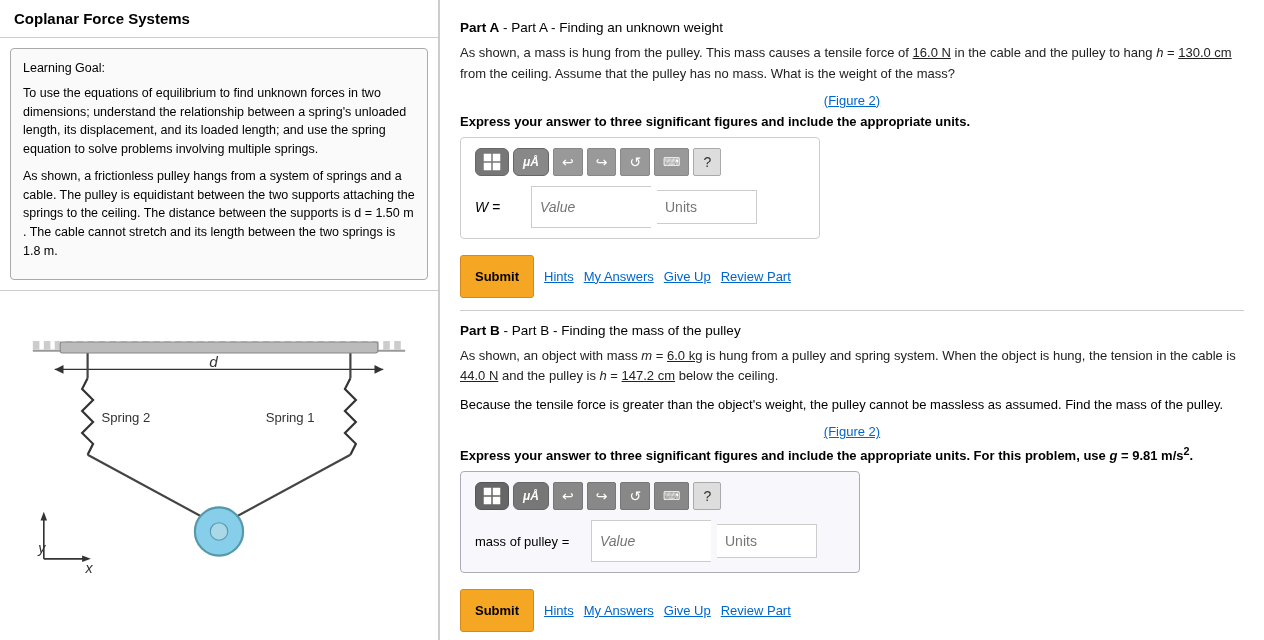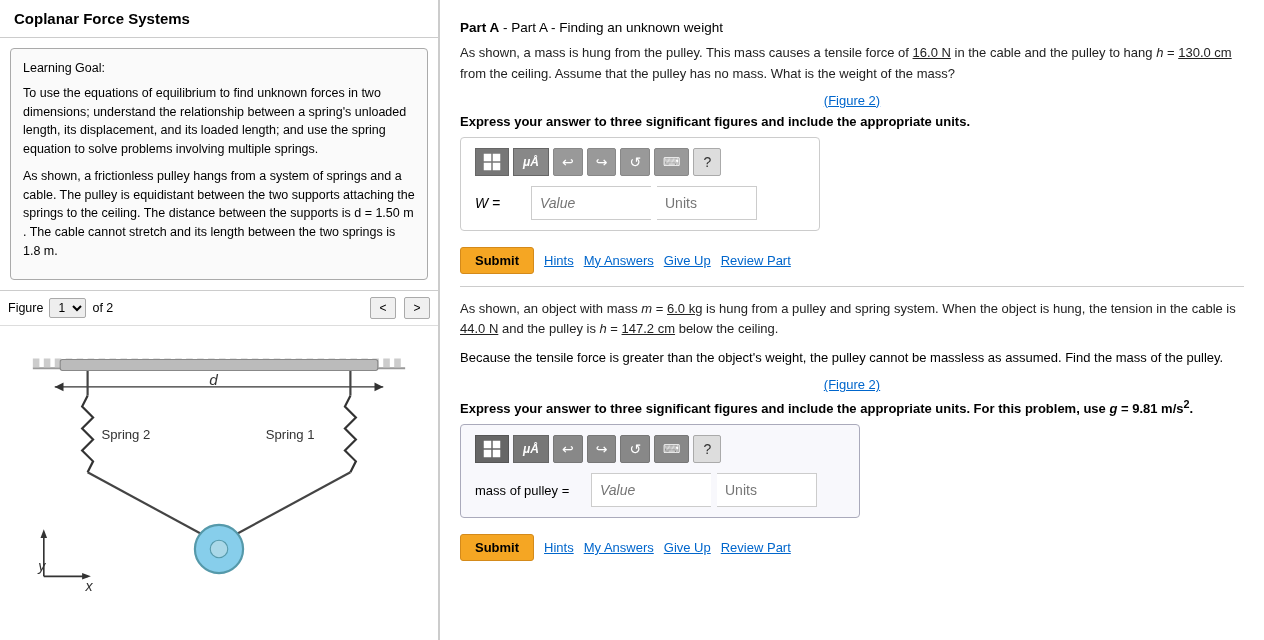--- a/index.html
+++ b/index.html
@@ -146,21 +146,21 @@
       gap: 4px;
       margin-bottom: 10px;
     }
     .toolbar-btn {
       border: 1px solid #888;
       background: #888;
       color: #fff;
       padding: 3px 7px;
       font-size: 12px;
       cursor: pointer;
-      border-radius: 0;
+      border-radius: 6px;
       height: 28px;
       display: flex; align-items: center; justify-content: center;
     }
     .toolbar-btn-light {
       border: 1px solid #999;
       background: #aaa;
       color: #fff;
       padding: 3px 8px;
       font-size: 12px;
       cursor: pointer;
@@ -184,21 +184,21 @@
       align-items: center;
       gap: 6px;
     }
     .answer-label {
       font-size: 14px;
       font-style: italic;
       min-width: 50px;
     }
     .answer-input {
       border: 1px solid #ccc;
-      padding: 4px 8px;
+      padding: 20px 8px;
       font-size: 14px;
       font-style: italic;
       color: #aaa;
       width: 120px;
       height: 34px;
       outline: none;
     }
     .answer-units {
       border: 1px solid #ccc;
       border-left: none;
@@ -212,21 +212,21 @@
     .action-row {
       display: flex;
       align-items: center;
       gap: 10px;
       margin-top: 8px;
     }
     .submit-btn {
       background: #f5a623;
       border: 1px solid #d48a1a;
       color: #000;
-      padding: 5px 14px;
+      padding: 13px 14px;
       font-size: 13px;
       font-weight: bold;
       cursor: pointer;
       border-radius: 3px;
     }
     .action-link {
       color: #0066cc;
       text-decoration: underline;
       cursor: pointer;
       font-size: 13px;
@@ -259,30 +259,20 @@
 
 <div class="left-panel">
   <div class="left-title">Coplanar Force Systems</div>
   <div class="learning-goal-box">
     <div class="learning-goal-title">Learning Goal:</div>
     <div class="learning-goal-text">To use the equations of equilibrium to find unknown forces in two dimensions; understand the relationship between a spring's unloaded length, its displacement, and its loaded length; and use the spring equation to solve problems involving multiple springs.</div>
     <div class="learning-goal-text">As shown, a frictionless pulley hangs from a system of springs and a cable. The pulley is equidistant between the two supports attaching the springs to the ceiling. The distance between the supports is d = 1.50 m . The cable cannot stretch and its length between the two springs is 1.8 m.</div>
   </div>
 
   <div class="figure-area">
-    <div class="figure-nav">
-      <span class="figure-label">Figure</span>
-      <select class="figure-select">
-        <option>1</option>
-        <option>2</option>
-      </select>
-      <span class="figure-of">of 2</span>
-      <button class="nav-btn nav-btn-left">&lt;</button>
-      <button class="nav-btn nav-btn-right">&gt;</button>
-    </div>
 
     <div class="figure-canvas">
       <svg class="figure-svg" viewBox="0 0 400 280">
 
         <line x1="30" y1="35" x2="370" y2="35" stroke="#999" stroke-width="2"></line>
         <line x1="30" y1="30" x2="370" y2="30" stroke="#ccc" stroke-width="8" stroke-dasharray="6,4"></line>
 
         <line x1="50" y1="52" x2="350" y2="52" stroke="#333" stroke-width="1"></line>
         <polygon points="50,52 58,48 58,56" fill="#333"></polygon>
         <polygon points="350,52 342,48 342,56" fill="#333"></polygon>
@@ -385,20 +375,23 @@
       <button class="submit-btn">Submit</button>
       <a class="action-link">Hints</a>
       <a class="action-link">My Answers</a>
       <a class="action-link">Give Up</a>
       <a class="action-link">Review Part</a>
     </div>
 
     <hr class="divider">
 
     
+    <div class="part-header">
+      <b>Part B</b> - <span>Part B - Finding the mass of the pulley</span>
+    </div>
 
     <div class="part-description">
       As shown, an object with mass <i>m</i> = <u>6.0 kg</u> is hung from a pulley and spring system. When the object is hung, the tension in the cable is <u>44.0 N</u> and the pulley is <i>h</i> = <u>147.2 cm</u> below the ceiling.
     </div>
 
     <div class="part-b-note">Because the tensile force is greater than the object's weight, the pulley cannot be massless as assumed. Find the mass of the pulley.</div>
 
     <a class="figure-link-inline">(Figure 2)</a>
 
     <div class="express-note">

